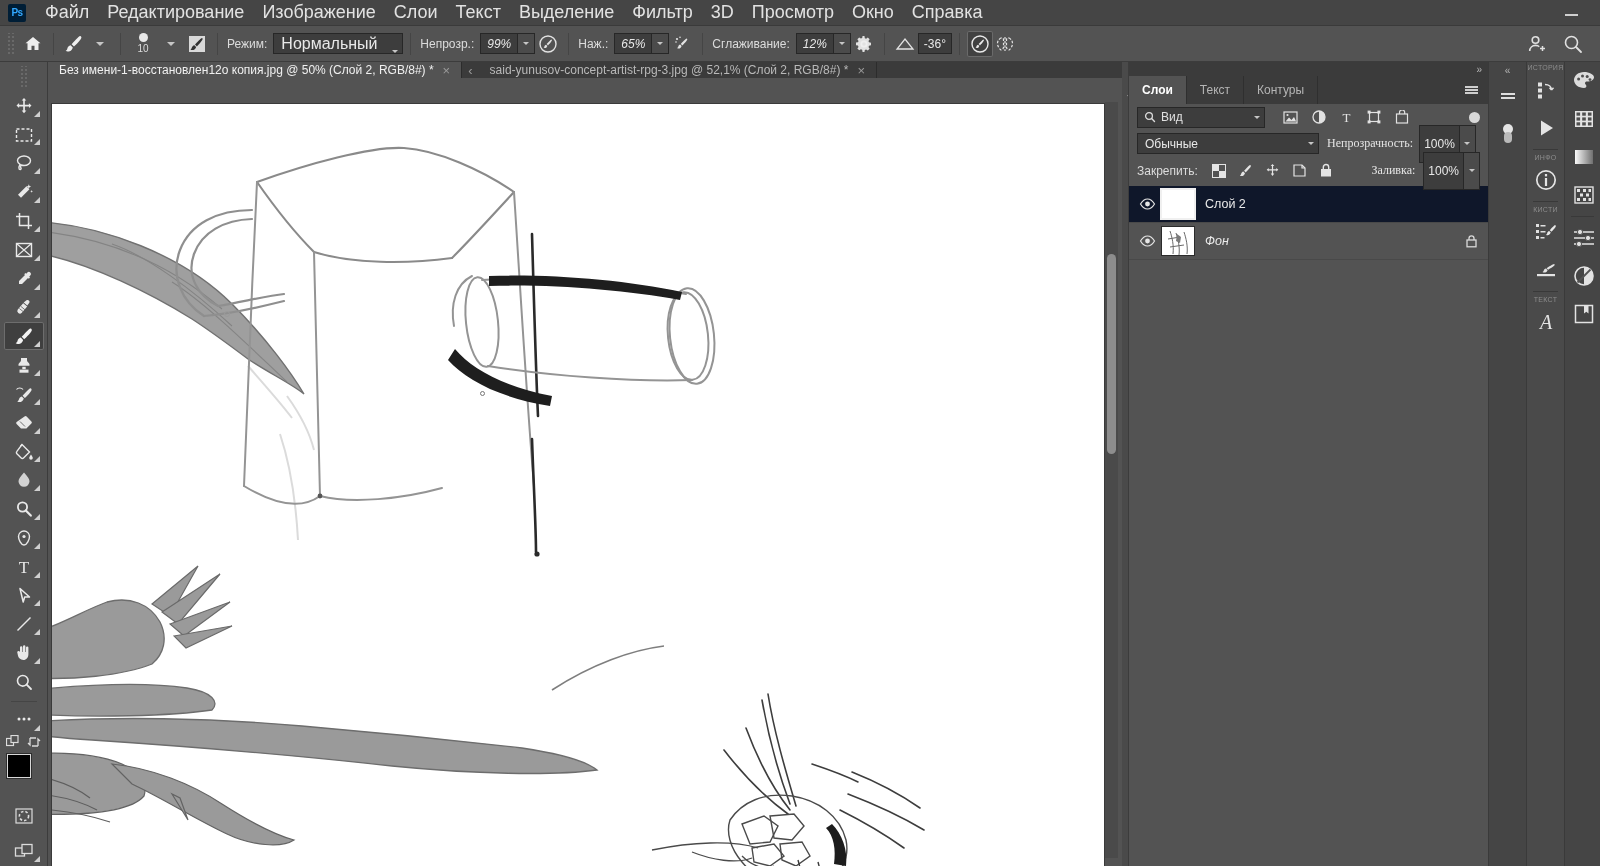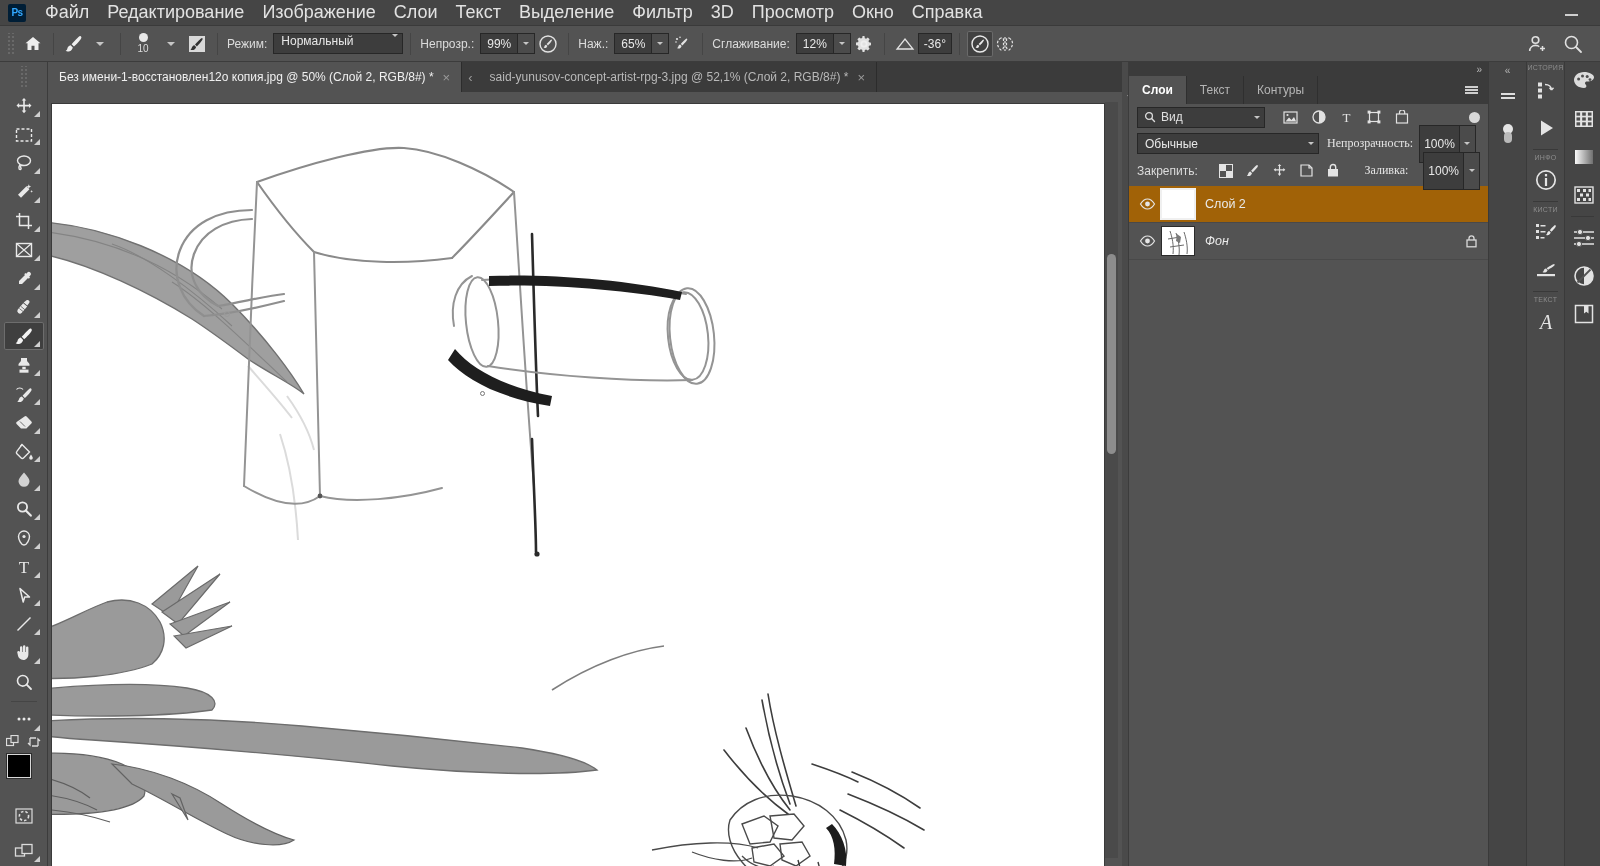--- a/index.html
+++ b/index.html
@@ -51,45 +51,45 @@
   }
   .ob-icon.pressed { background: #414141; box-shadow: inset 0 0 0 1px #6a6a6a; }
   .ob-label { font-size: 12px; color: #dcdcdc; margin: 0 6px 0 2px; white-space: nowrap; }
   .ob-input {
     background: #3d3d3d; border: 1px solid #272727; color: #e8e8e8;
     font-size: 12px; padding: 2px 5px; height: 21px; line-height: 17px;
     font-family: "Liberation Sans", sans-serif;
   }
   .ob-combo {
     display: flex; align-items: stretch; height: 21px;
-    border: 1px solid #272727; background: #3d3d3d;
+    border: 1px solid #272727; background: #3d3d3d; font-style: italic;
   }
   .ob-combo .val { color: #e8e8e8; font-size: 12px; padding: 2px 6px; min-width: 34px;
     display: flex; align-items: center; }
   .ob-combo .arrow {
     width: 17px; border-left: 1px solid #272727; background: #4b4b4b;
     display: flex; align-items: center; justify-content: center;
   }
   .ob-select {
-    display: flex; align-items: flex-start; justify-content: space-between;
+    display: flex; align-items: flex-end; justify-content: space-between;
     width: 130px; height: 21px; background: #3d3d3d; border: 1px solid #272727;
-    padding: 0 4px 0 7px; font-size: 12px; color: #e8e8e8;
+    padding: 0 4px 0 7px; font-size: 16px; color: #e8e8e8;
   }
   .caret { width: 0; height: 0; border-left: 4px solid transparent;
     border-right: 4px solid transparent; border-top: 4px solid #c6c6c6; }
   .caret.sm { border-left-width: 3.5px; border-right-width: 3.5px; border-top-width: 3.5px; }
   .brush-size { display:flex; flex-direction:column; align-items:center; justify-content:center;
     width: 30px; height: 30px; }
   .brush-size .dot { width: 9px; height: 9px; border-radius: 50%; background: #e8e8e8; }
   .brush-size .num { font-size: 10px; color: #dcdcdc; margin-top: 1px; }
   .ob-right { margin-left: auto; display: flex; align-items: center; padding-right: 14px; gap: 10px; }
 
   
   .tabbar {
-    position: absolute; top: 62px; left: 48px; width: 1552px; height: 30px;
+    position: absolute; top: 62px; left: 48px; width: 1552px; height: 16px;
     background: #3b3b3b; display: flex; align-items: stretch;
   }
   .tab {
     display: flex; align-items: center; padding: 0 11px; font-size: 12px;
     color: #b9b9b9; background: #3b3b3b; border-right: 1px solid #2c2c2c;
     white-space: nowrap; max-width: 440px;
   }
   .tab.active { background: #535353; color: #f0f0f0; }
   .tab .tclose { margin-left: 9px; font-size: 13px; color: #9a9a9a; line-height: 1; }
   .tab-spill { display:flex; align-items:center; color:#9a9a9a; font-size:13px; padding:0 6px; }
@@ -194,30 +194,30 @@
     width: 182px; height: 21px; background: #3d3d3d; border: 1px solid #272727;
     padding: 0 4px 0 7px; font-size: 12px; color: #e8e8e8;
   }
   .op-label { font-size: 12px; color: #e5e5e5; margin-left: 2px; font-family: Liberation Serif, serif; }
   .op-combo { display: flex; height: 38px; border: 1px solid #272727; background: #3d3d3d; }
   .op-combo .val { font-size: 12px; color: #e8e8e8; padding: 2px 4px; min-width: 38px;
     display: flex; align-items: center; justify-content: flex-end; }
   .op-combo .arrow { width: 16px; border-left: 1px solid #272727; background: #4b4b4b;
     display:flex; align-items:center; justify-content:center; }
 
-  .lock-row { display: flex; align-items: center; height: 27px; padding: 0 8px; gap: 15px; }
+  .lock-row { display: flex; align-items: center; height: 27px; padding: 0 8px; gap: 8px; }
   .lock-label { font-size: 12px; color: #dcdcdc; }
   .lock-icons { display: flex; align-items: center; gap: 12px; margin-left: 6px; color: #e4e4e4; }
 
   .layer-list { margin-top: 2px; }
   .layer-row {
     display: flex; align-items: center; height: 37px;
     border-bottom: 1px solid #494949; padding-left: 4px;
   }
-  .layer-row.selected { background: #a16207; }
+  .layer-row.selected { background: #0f172a; }
   .eye { width: 28px; display: flex; align-items: center; justify-content: center; color: #e6e6e6; }
   .thumb-box {
     width: 34px; height: 30px; background: #fff; border: 1px solid #2b2b2b;
     position: relative; overflow: hidden; margin-right: 10px;
   }
   .thumb-box.sel { outline: 2px solid #f0f0f0; outline-offset: -1px; }
   .checker {
     width: 100%; height: 100%;
     background-image:
       linear-gradient(45deg, #cfcfcf 25%, transparent 25%, transparent 75%, #cfcfcf 75%),

